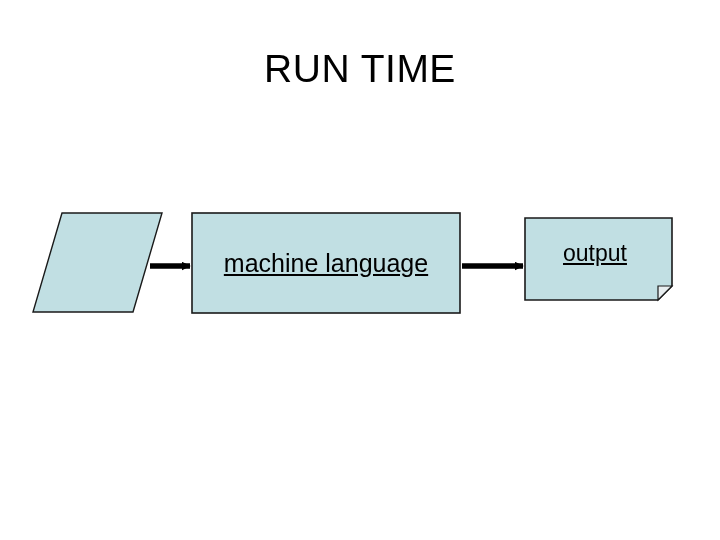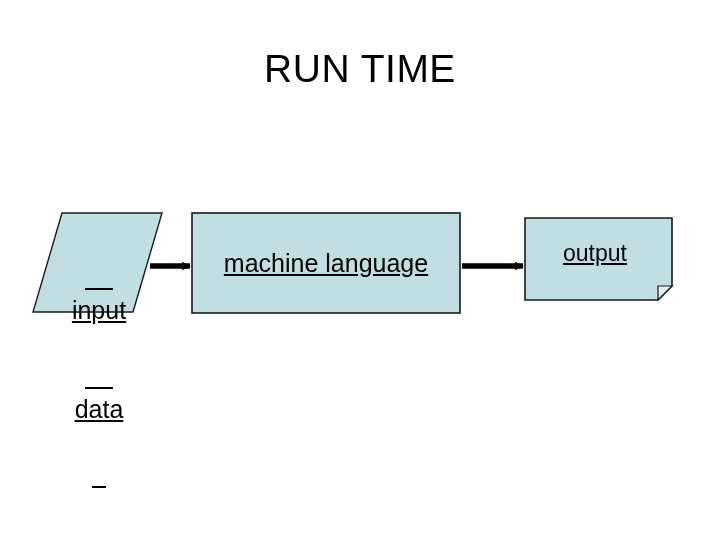--- a/index.html
+++ b/index.html
@@ -109,22 +109,18 @@
 
       <polygon points="525,218 672,218 672,286 658,300 525,300" fill="#c1dfe3" stroke="#1a1a1a" stroke-width="1.6"></polygon>
       <polygon points="658,300 658,286 672,286" fill="#e8eef0" stroke="#1a1a1a" stroke-width="1.2"></polygon>
 
       <line x1="150" y1="266" x2="190" y2="266" stroke="#000000" stroke-width="5.5" marker-end="url(#arrowhead)"></line>
 
       <line x1="462" y1="266" x2="523" y2="266" stroke="#000000" stroke-width="5.5" marker-end="url(#arrowhead)"></line>
     </svg>
   </div>
 
-  <div class="shape-label label-input">
-    <div>input</div>
-    <div>data</div>
-  </div>
 
   <div class="shape-label label-machine">machine language</div>
 
   <div class="shape-label label-output">output</div>
 
 </div>
 
 </body></html>

